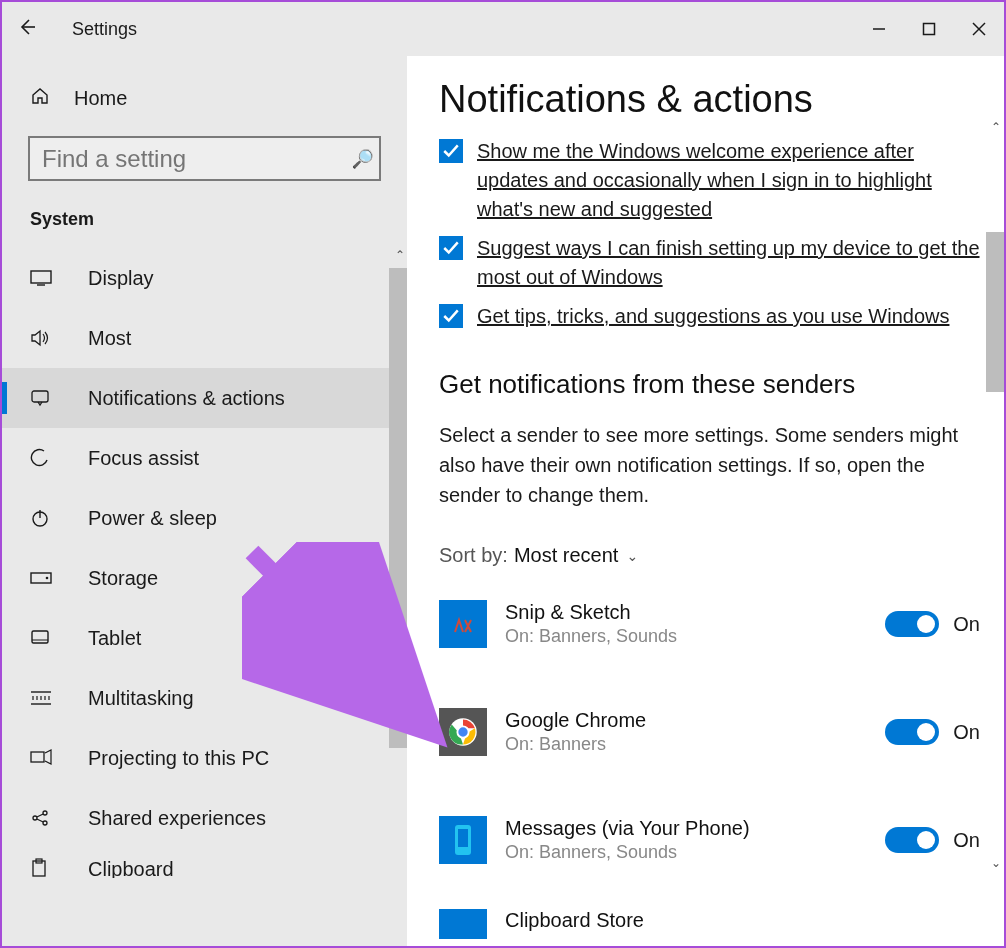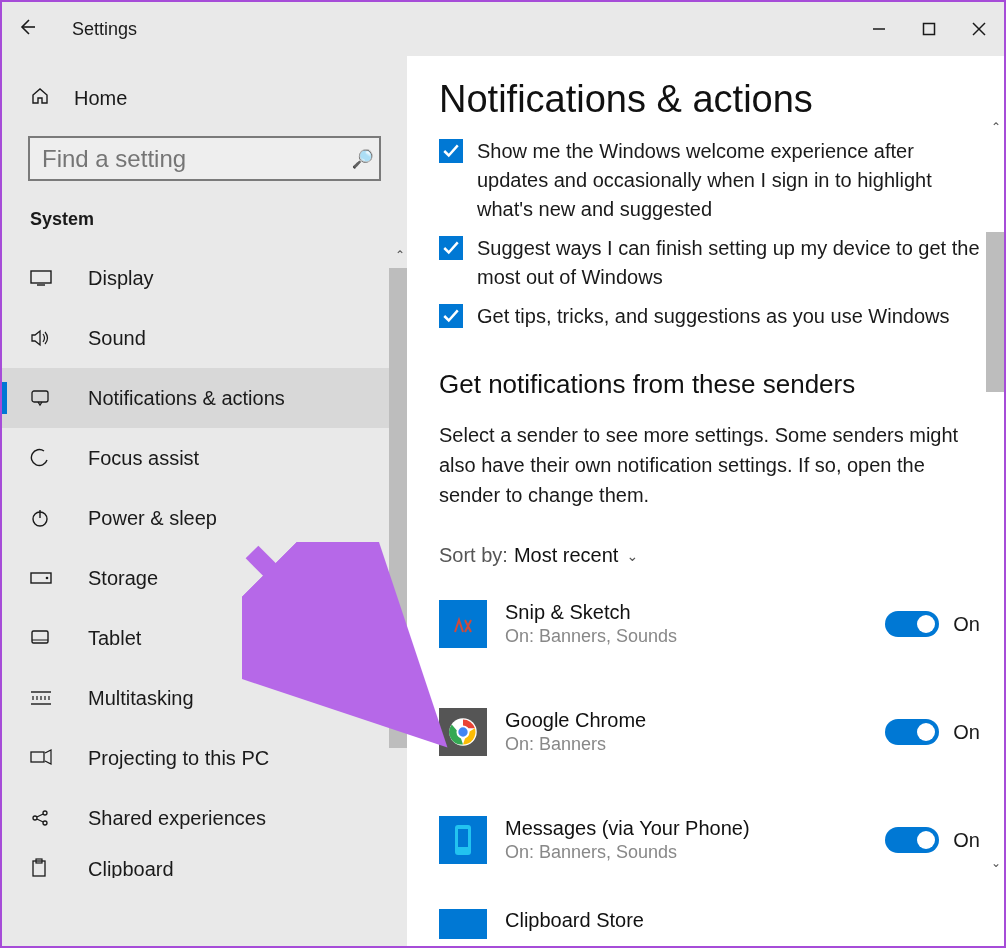--- a/index.html
+++ b/index.html
@@ -28,21 +28,21 @@
   .navitem.selected::before { content:""; position: absolute; left: 0; width: 5px; height: 32px; background: #0078d4; margin-top: 0; }
   .sidebar-scroll-thumb { position: absolute; right: 0; top: 20px; width: 18px; height: 480px; background: #bdbdbd; }
   .sidebar-scroll-arrow { position: absolute; right: 2px; font-size: 12px; color: #555; }
   .sidebar-scroll-arrow.up { top: 0; }
   
   .content { flex: 1; background: #fff; padding: 22px 24px 0 32px; position: relative; overflow: hidden; }
   .content h1 { font-size: 38px; font-weight: 400; color: #111; margin-bottom: 16px; }
   .check-row { display: flex; align-items: flex-start; margin-bottom: 10px; font-size: 20px; color: #1a1a1a; }
   .checkbox { width: 24px; height: 24px; background: #0078d4; color: #fff; flex-shrink: 0; display: flex; align-items: center; justify-content: center; margin-right: 14px; margin-top: 2px; }
   .checkbox svg { width: 18px; height: 18px; }
-  .check-row .label { flex: 1; line-height: 1.45; }
+  .check-row .label { flex: 1; line-height: 1.45; text-decoration: underline; }
   .section-h { font-size: 26px; font-weight: 400; color: #111; margin-top: 38px; margin-bottom: 20px; }
   .section-desc { font-size: 20px; color: #1a1a1a; line-height: 1.5; margin-bottom: 34px; }
   .sortby { font-size: 20px; color: #555; margin-bottom: 18px; display: flex; align-items: center; }
   .sortby .value { color: #111; margin-left: 6px; margin-right: 8px; }
   .sortby .chev { font-size: 14px; }
   .sender { display: flex; align-items: center; height: 78px; margin-bottom: 30px; }
   .sender .appicon { width: 48px; height: 48px; margin-right: 18px; display:flex; align-items:center; justify-content:center; }
   .sender .info { flex: 1; }
   .sender .name { font-size: 20px; color: #111; }
   .sender .sub { font-size: 18px; color: #888; margin-top: 2px; }
@@ -122,21 +122,21 @@
             </span>
           <span>Display</span>
         </div>
         <div class="navitem">
           <span class="icon">
               <svg width="20" height="18" viewBox="0 0 20 18">
                 <path d="M2 6 H5 L10 2 V16 L5 12 H2 Z" stroke="#1a1a1a" stroke-width="1.3" fill="none"></path>
                 <path d="M13 5 Q16 9 13 13 M15 3 Q20 9 15 15" stroke="#1a1a1a" stroke-width="1.2" fill="none"></path>
               </svg>
             </span>
-          <span>Sound</span>
+          <span>Most</span>
         </div>
         <div class="navitem selected">
           <span class="icon">
               <svg width="20" height="18" viewBox="0 0 20 18">
                 <rect x="2" y="2" width="16" height="11" rx="2" stroke="#1a1a1a" stroke-width="1.3" fill="none"></rect>
                 <path d="M8 13 L10 16 L12 13" stroke="#1a1a1a" stroke-width="1.3" fill="none"></path>
               </svg>
             </span>
           <span>Notifications &amp; actions</span>
         </div>

